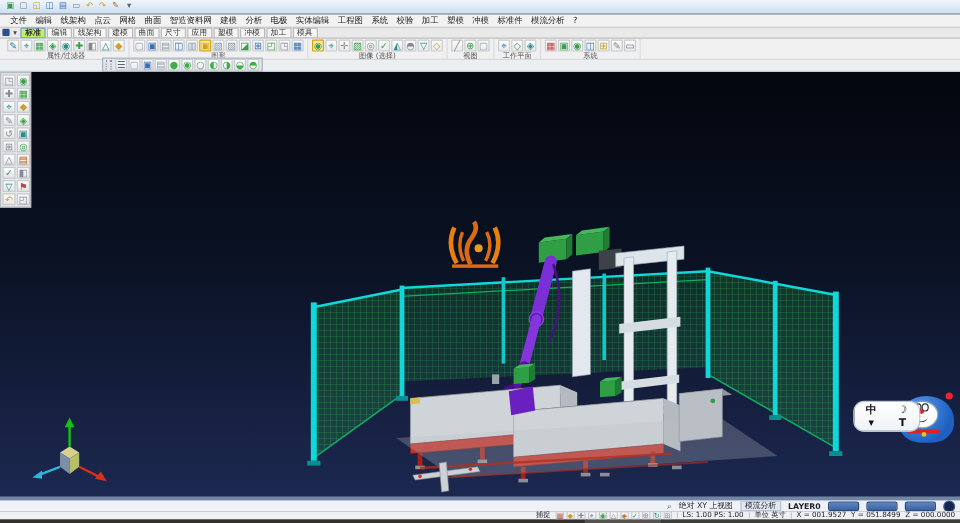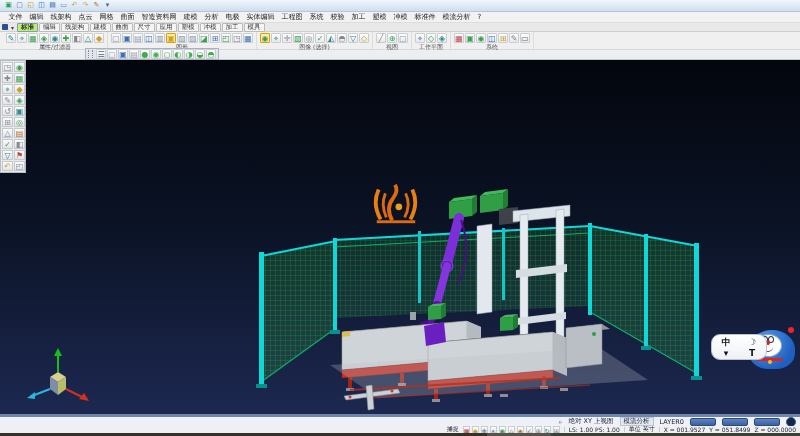--- a/index.html
+++ b/index.html
@@ -70,21 +70,21 @@
     display:grid;grid-template-columns:1fr 1fr;align-items:center;justify-items:center;padding:1px;box-sizing:border-box;}
   .ime-btn{font-size:9px;font-weight:bold;line-height:10px;}
   .ime-dot{position:absolute;right:1px;top:0;width:6px;height:6px;background:#e23;border-radius:50%;}
   
   .statusA{position:absolute;top:414px;left:0;right:0;height:12px;background:#eef2f7;
     border-top:3px solid #6e86aa;display:flex;align-items:center;padding:0 4px;
     box-sizing:border-box;font-size:6.5px;color:#223;}
   .statusA .right{margin-left:auto;display:flex;align-items:center;gap:6px;}
   .mag{font-size:7px;color:#456;}
   .viewbox-label{border:1px solid #b9c2cf;background:#e2e8f0;padding:0 3px;line-height:7px;}
-  .layer-label{font-weight:normal;}
+  .layer-label{font-weight:bold;}
   .pill{width:24px;height:6px;background:linear-gradient(#5b84c4,#3c639f);border:1px solid #2c4a7a;border-radius:2px;}
   .dotind{width:8px;height:8px;border-radius:50%;background:#14264a;border:1px solid #3e5a8a;}
   .statusB{position:absolute;top:426px;left:0;right:0;height:7px;background:#eef0f3;
     display:flex;align-items:center;justify-content:flex-end;gap:4px;padding:0 4px;
     box-sizing:border-box;font-size:6px;color:#223;}
   .snapicons{display:flex;gap:2px;}
   .sicon{width:7px;height:7px;font-size:6px;line-height:7px;text-align:center;
     background:linear-gradient(#fdfdfd,#e8eaec);border:1px solid #c9ccd0;box-sizing:border-box;}
   .vsep{width:1px;height:5px;background:#c4cad2;}
   .coords{white-space:nowrap;}

